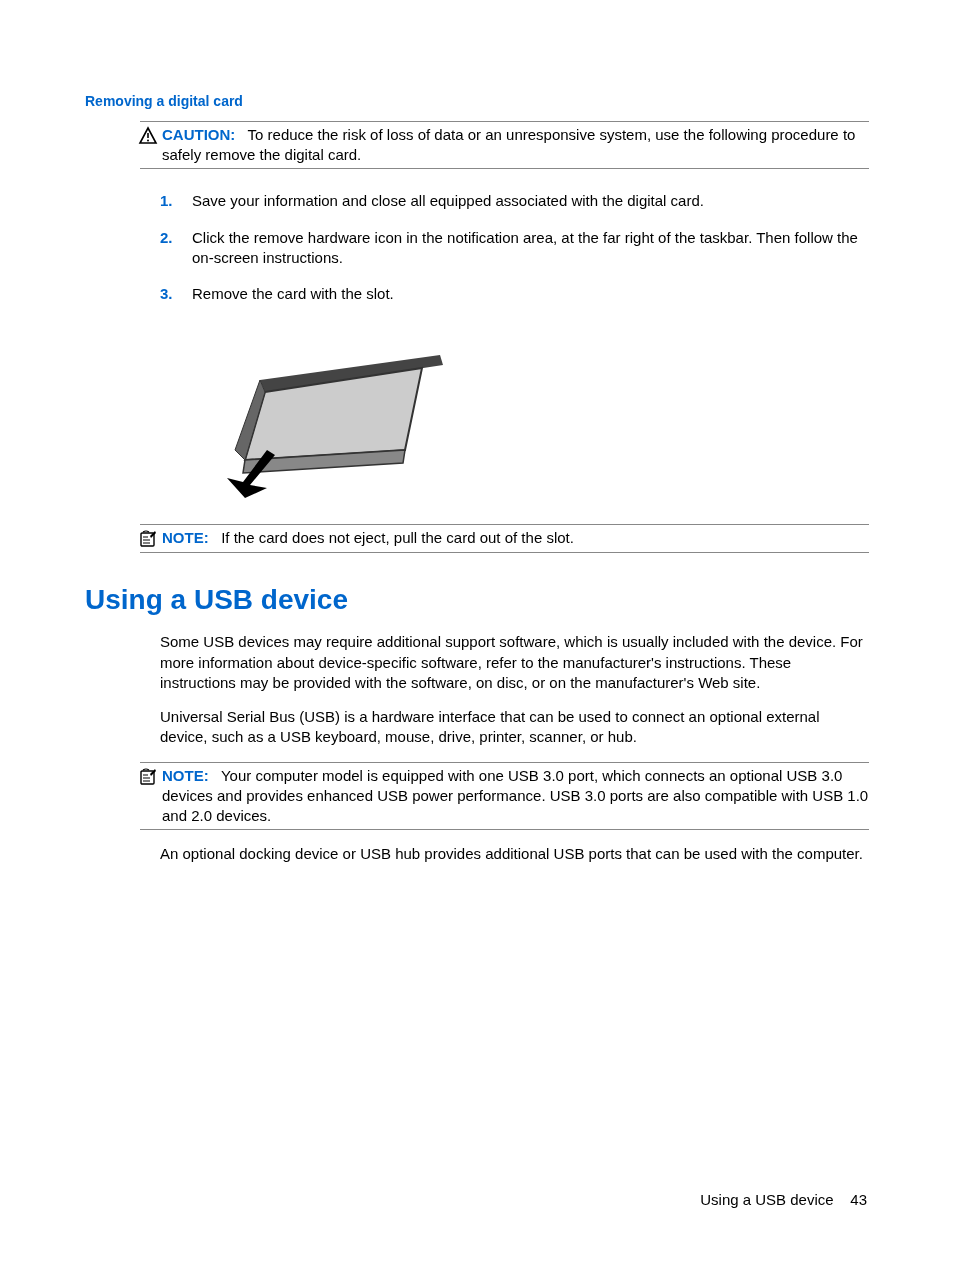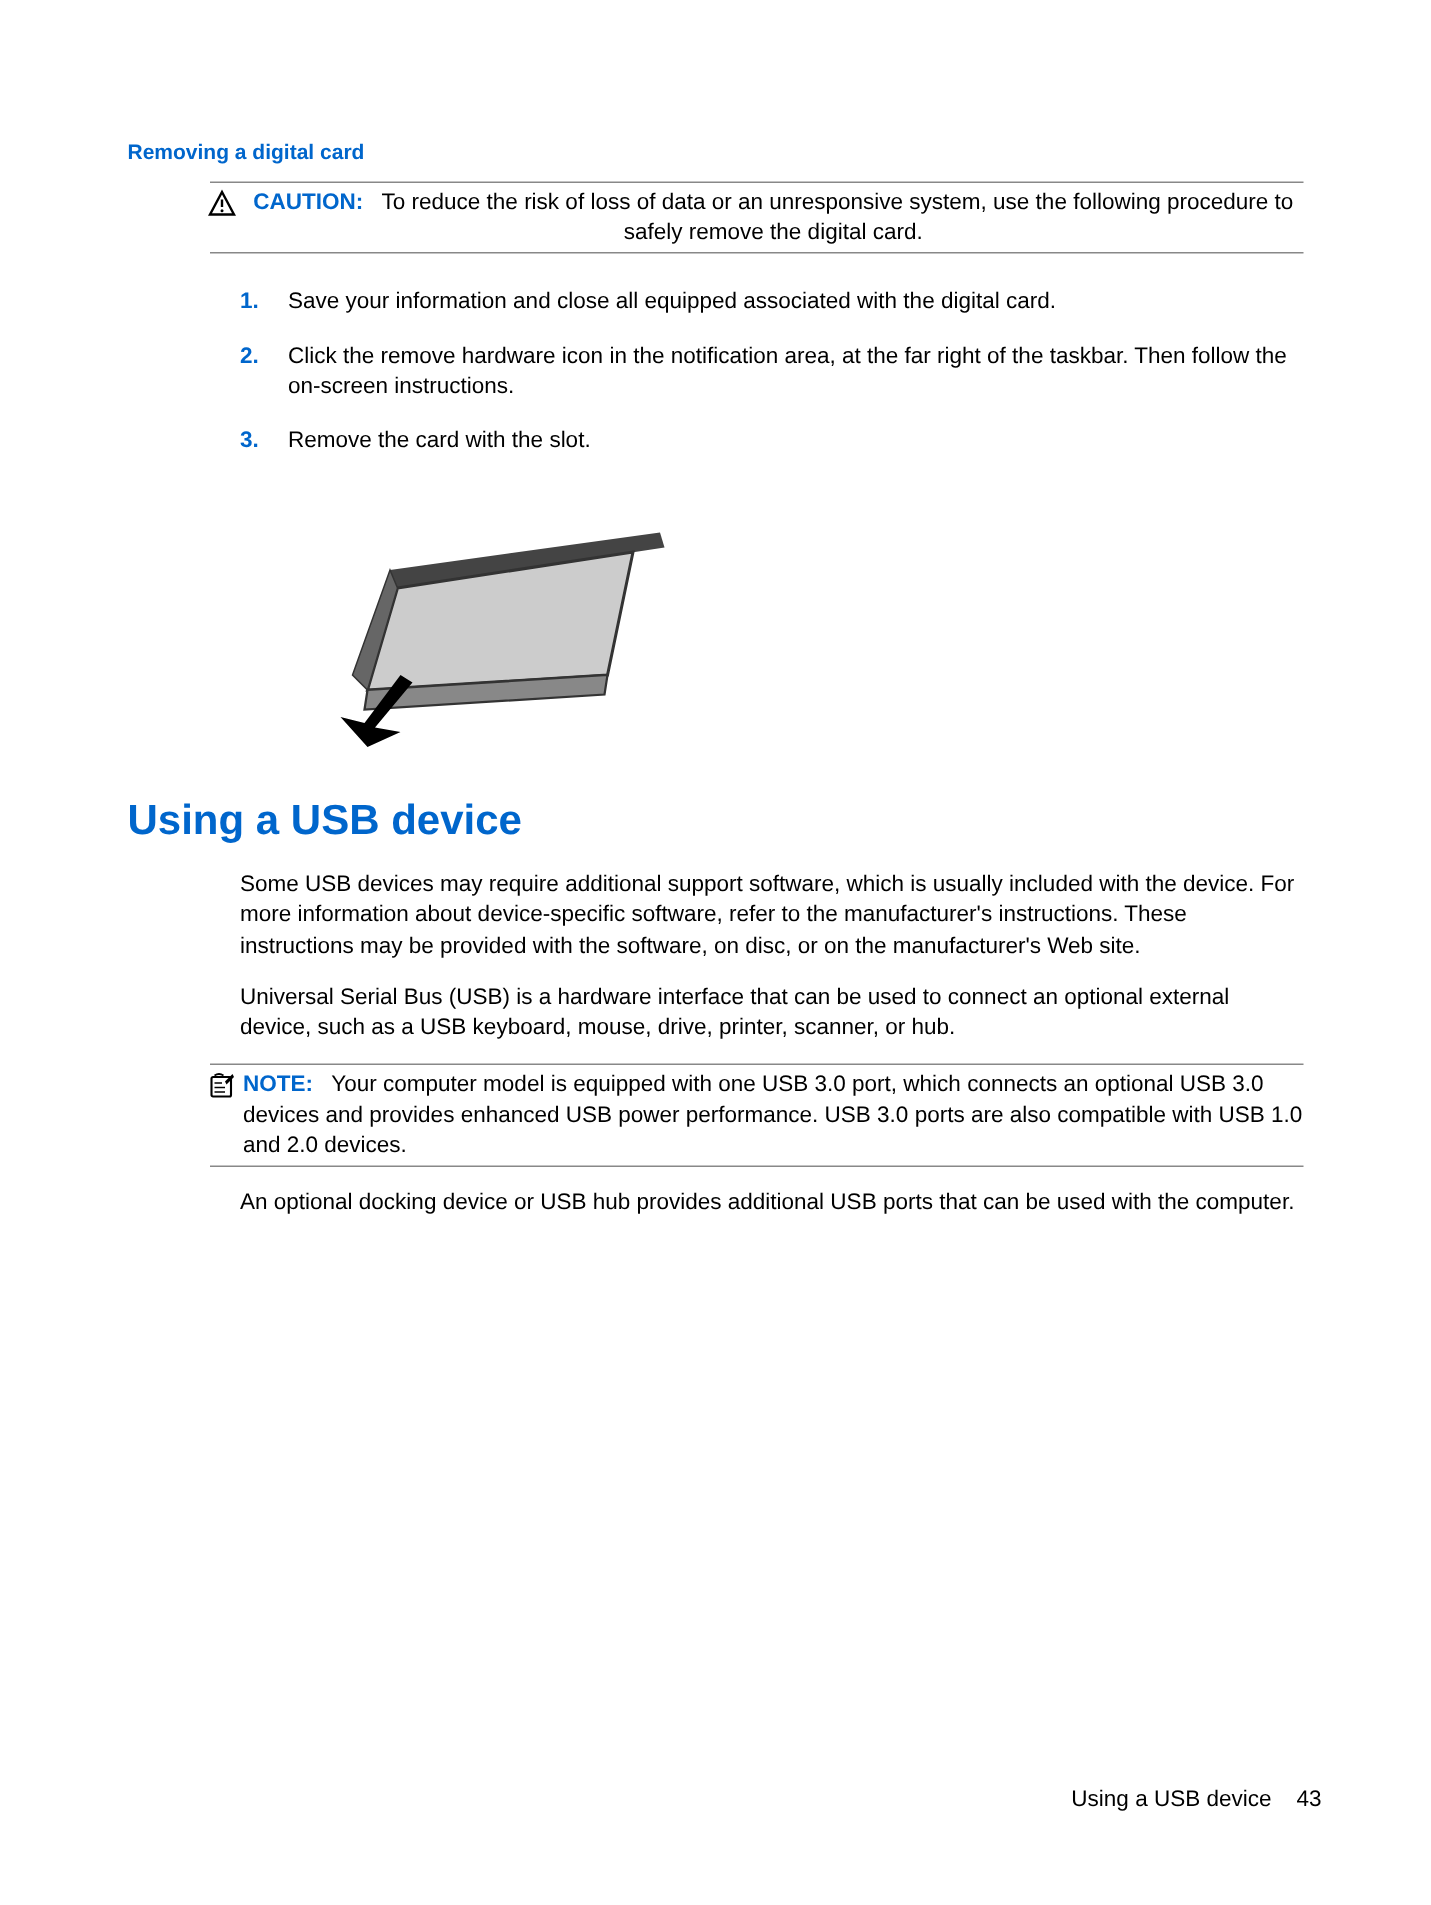--- a/index.html
+++ b/index.html
@@ -31,21 +31,20 @@
   }
   .callout {
     margin-left: 55px;
     padding-left: 22px;
     position: relative;
     border-top: 1px solid #888;
     border-bottom: 1px solid #888;
     padding-top: 3px;
     padding-bottom: 3px;
     margin-bottom: 14px;
-    text-align: center;
   }
   .callout .icon {
     position: absolute;
     left: -2px;
     top: 4px;
     width: 20px;
     height: 20px;
   }
   .callout strong {
     color: #0066cc;
@@ -94,21 +93,21 @@
     width: 20px;
     height: 20px;
   }
   .callout2 strong {
     color: #0066cc;
     font-weight: bold;
   }
   .footer {
     position: absolute;
     bottom: 60px;
-    right: 73px;
+    right: 87px;
     font-size: 15px;
   }
 </style>
 </head>
 <body>
 
 <div class="page">
 
   <h2 class="section">Removing a digital card</h2>
 
@@ -138,20 +137,34 @@
       <polygon points="60,62 217,38 200,120 40,130" fill="#ccc" stroke="#333" stroke-width="2"></polygon>
 
       <polygon points="40,130 200,120 198,133 38,143" fill="#888" stroke="#333" stroke-width="1.5"></polygon>
 
       <polygon points="55,50 60,62 40,130 30,120" fill="#666" stroke="#333" stroke-width="1"></polygon>
 
       <polygon points="70,125 45,155 62,158 40,168 22,148 38,152 62,120" fill="#000"></polygon>
     </svg>
   </div>
 
+  <div class="callout2">
+    <span class="icon">
+      <svg viewBox="0 0 20 20" width="20" height="20">
+        <rect x="3" y="4" width="13" height="13" rx="1" fill="none" stroke="#000" stroke-width="1.4"></rect>
+        <path d="M5 3 Q8 1 11 3" fill="none" stroke="#000" stroke-width="1.2"></path>
+        <path d="M12 7 L17 2 L18 4 L13 9 Z" fill="#000"></path>
+        <line x1="5" y1="8" x2="10" y2="8" stroke="#000" stroke-width="1"></line>
+        <line x1="5" y1="11" x2="12" y2="11" stroke="#000" stroke-width="1"></line>
+        <line x1="5" y1="14" x2="12" y2="14" stroke="#000" stroke-width="1"></line>
+      </svg>
+    </span>
+    <strong>NOTE:</strong>&nbsp;&nbsp;
+    <span>If the card does not eject, pull the card out of the slot.</span>
+  </div>
 
   <h1 class="section">Using a USB device</h1>
 
   <p class="body-p">Some USB devices may require additional support software, which is usually included with the device. For more information about device-specific software, refer to the manufacturer's instructions. These instructions may be provided with the software, on disc, or on the manufacturer's Web site.</p>
   <p class="body-p">Universal Serial Bus (USB) is a hardware interface that can be used to connect an optional external device, such as a USB keyboard, mouse, drive, printer, scanner, or hub.</p>
 
   <div class="callout2">
     <span class="icon">
       <svg viewBox="0 0 20 20" width="20" height="20">
         <rect x="3" y="4" width="13" height="13" rx="1" fill="none" stroke="#000" stroke-width="1.4"></rect>

